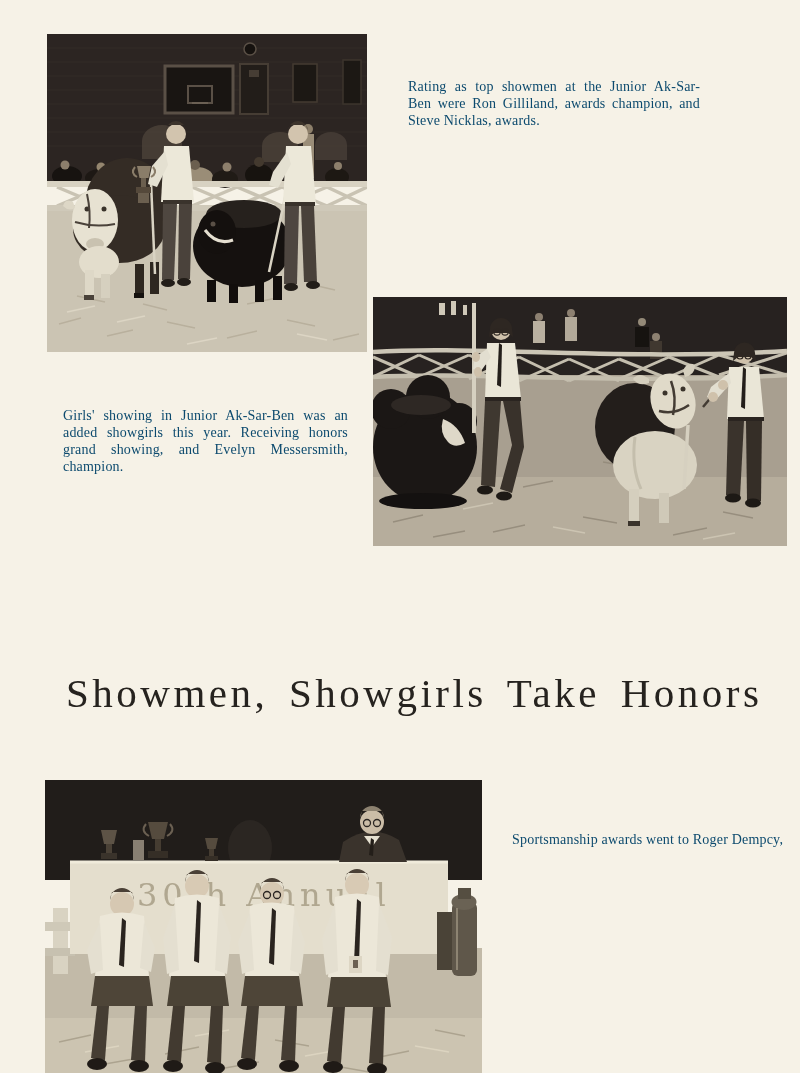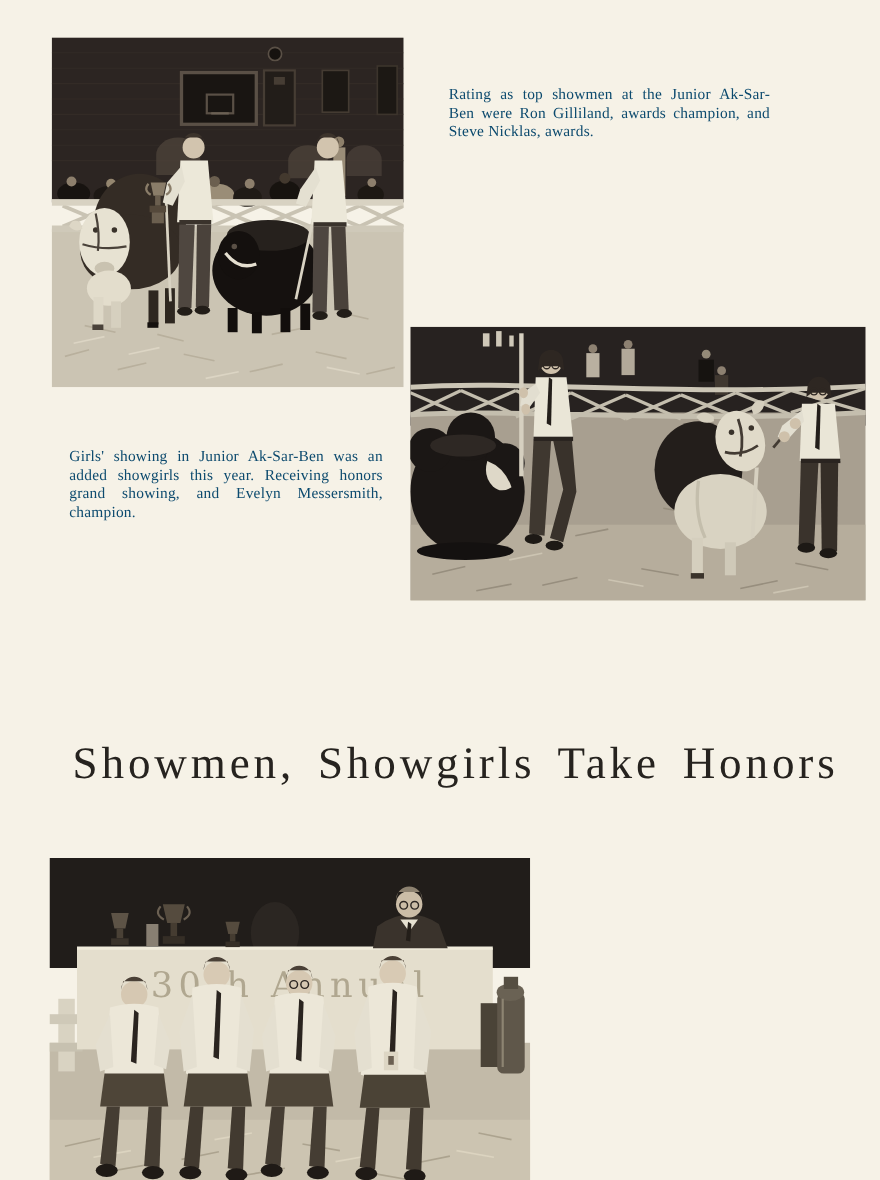--- a/index.html
+++ b/index.html
@@ -462,15 +462,16 @@
         <path d="M286 197 h56 l4 30 h-64 Z" fill="#4b4336"></path>
         <path d="M288 227 h12 l-4 56 -14 -2 Z" fill="#423a30"></path>
         <path d="M328 227 h12 l-2 58 -14 -2 Z" fill="#423a30"></path>
         <ellipse cx="288" cy="287" rx="10" ry="6" fill="#1f1a16"></ellipse>
         <ellipse cx="332" cy="289" rx="10" ry="6" fill="#1f1a16"></ellipse>
       </g>
     </svg>
   </figure>
 
   <div class="caption" style="left:512px; top:831px; width:280px;">
+      <div class="line">Sportsmanship awards went to Roger Dempcy,</div>
     </div>
 
 </div>
 
 </body></html>

